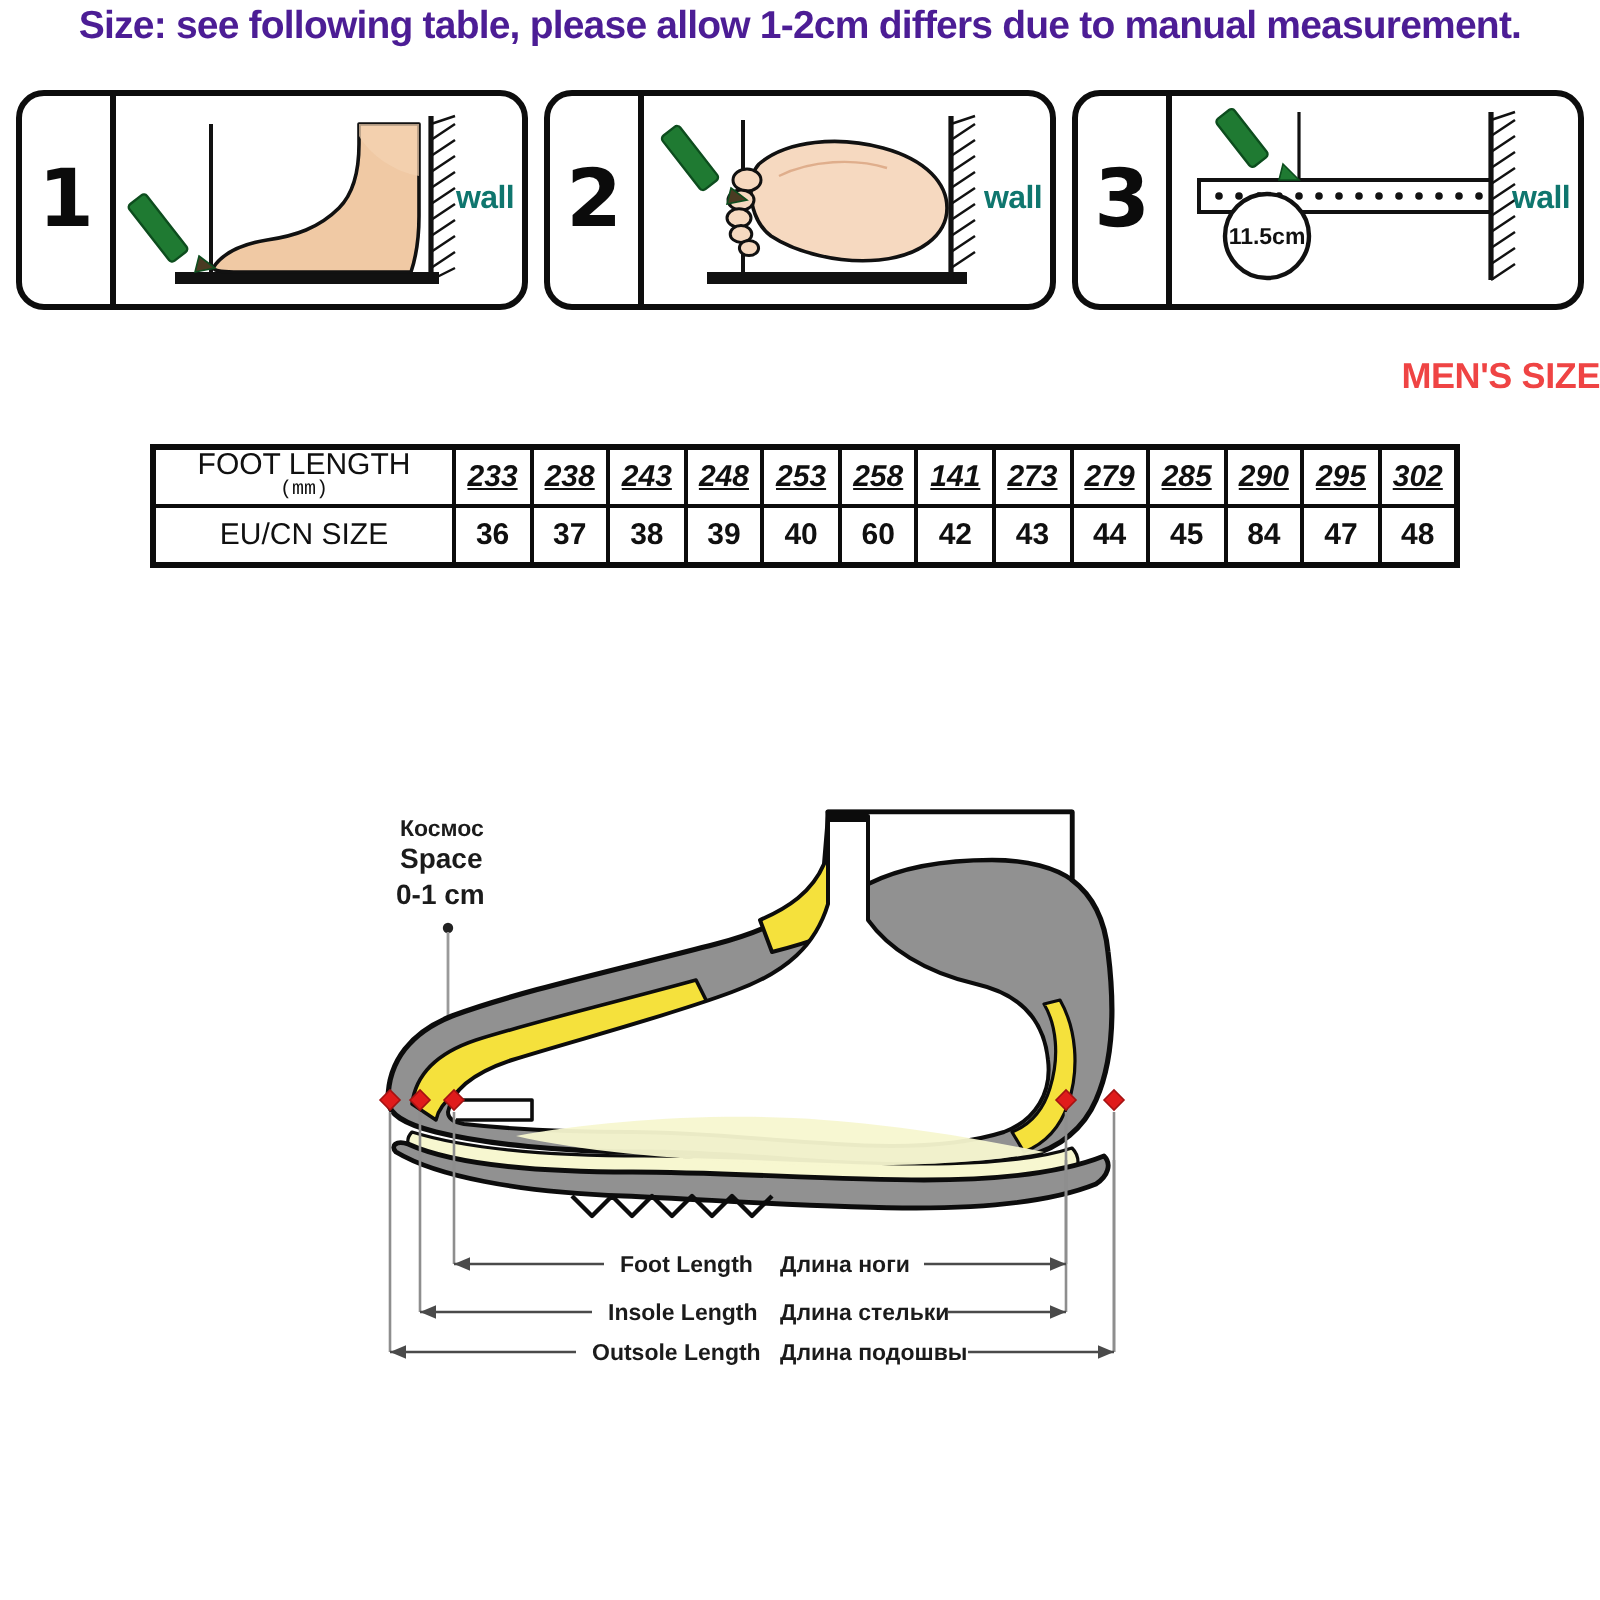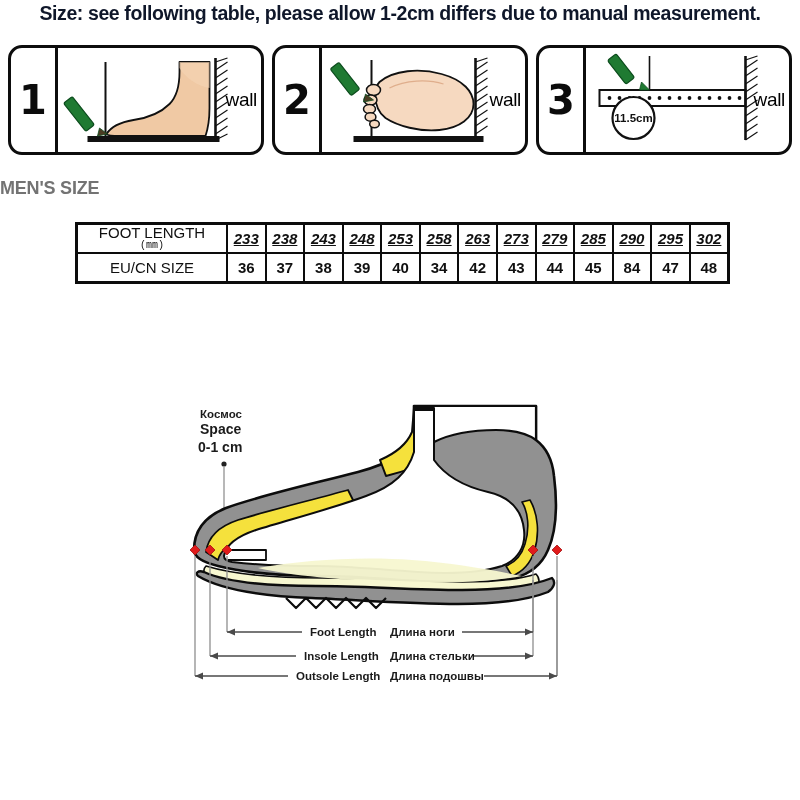--- a/index.html
+++ b/index.html
@@ -12,21 +12,21 @@
     position:relative;
   }
 
   
   #headline{
     position:absolute; left:0; top:2px; width:800px;
     text-align:center;
     font-size:19.5px;
     font-weight:bold;
     letter-spacing:-0.4px;
-    color:#0f172a;
+    color:#4c1d95;
     white-space:nowrap;
   }
 
   
   #steps{
     position:absolute; left:8px; top:45px;
     width:784px; height:110px;
     display:flex; gap:8px;
   }
   .step-box{
@@ -46,30 +46,30 @@
     flex:0 0 44px;
   }
   .step-num{
     font-size:40px;font-weight:bold;line-height:1;color:#0b0b0b;
     font-family:"DejaVu Sans", sans-serif;
   }
   .step-art{ position:relative; flex:1 1 auto; }
   .step-art svg{ display:block; width:100%; height:100%; }
   .wall-label{
     position:absolute; right:4px; top:50%; transform:translateY(-50%);
-    font-size:19px;font-weight:normal;color:#000000;
+    font-size:16px;font-weight:bold;color:#0f766e;
     letter-spacing:-0.3px;
   }
 
   
   #table-title{
     position:absolute; left:0; top:178px; width:800px;
-    text-align:left;
+    text-align:right;
     font-size:18px;font-weight:bold;letter-spacing:-0.2px;
-    color:#737373;
+    color:#ef4444;
   }
 
   
   #size-table-wrap{
     position:absolute; left:75px; top:222px; width:655px;
   }
   table#size-table{
     border-collapse:collapse;
     width:655px;
     table-layout:fixed;
@@ -280,36 +280,36 @@
   <table id="size-table">
     <tbody id="size-table-body">
         <tr>
           <td class="rowlabel">FOOT LENGTH<span class="sub">(mm)</span></td>
           <td class="mm">233</td>
           <td class="mm">238</td>
           <td class="mm">243</td>
           <td class="mm">248</td>
           <td class="mm">253</td>
           <td class="mm">258</td>
-          <td class="mm">263</td>
+          <td class="mm">141</td>
           <td class="mm">273</td>
           <td class="mm">279</td>
           <td class="mm">285</td>
           <td class="mm">290</td>
           <td class="mm">295</td>
           <td class="mm">302</td>
         </tr>
         <tr>
           <td class="rowlabel">EU/CN SIZE</td>
           <td class="eu">36</td>
           <td class="eu">37</td>
           <td class="eu">38</td>
           <td class="eu">39</td>
           <td class="eu">40</td>
-          <td class="eu">34</td>
+          <td class="eu">60</td>
           <td class="eu">42</td>
           <td class="eu">43</td>
           <td class="eu">44</td>
           <td class="eu">45</td>
           <td class="eu">84</td>
           <td class="eu">47</td>
           <td class="eu">48</td>
         </tr>
       </tbody>
   </table>

